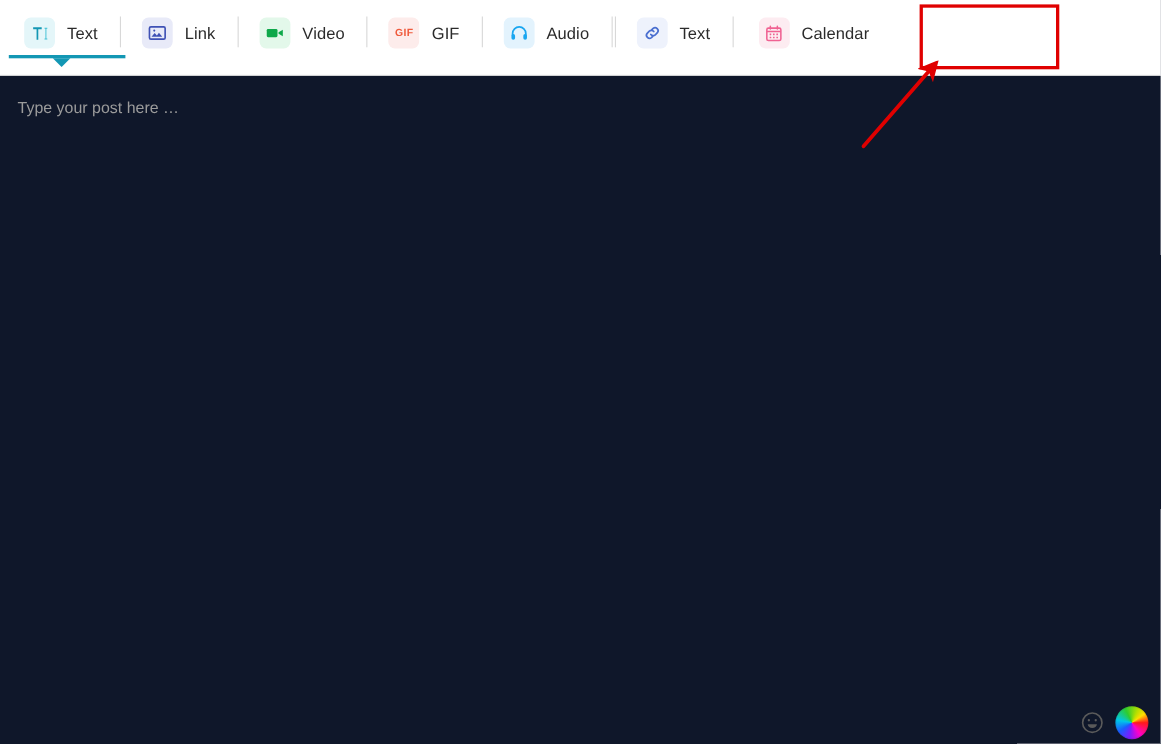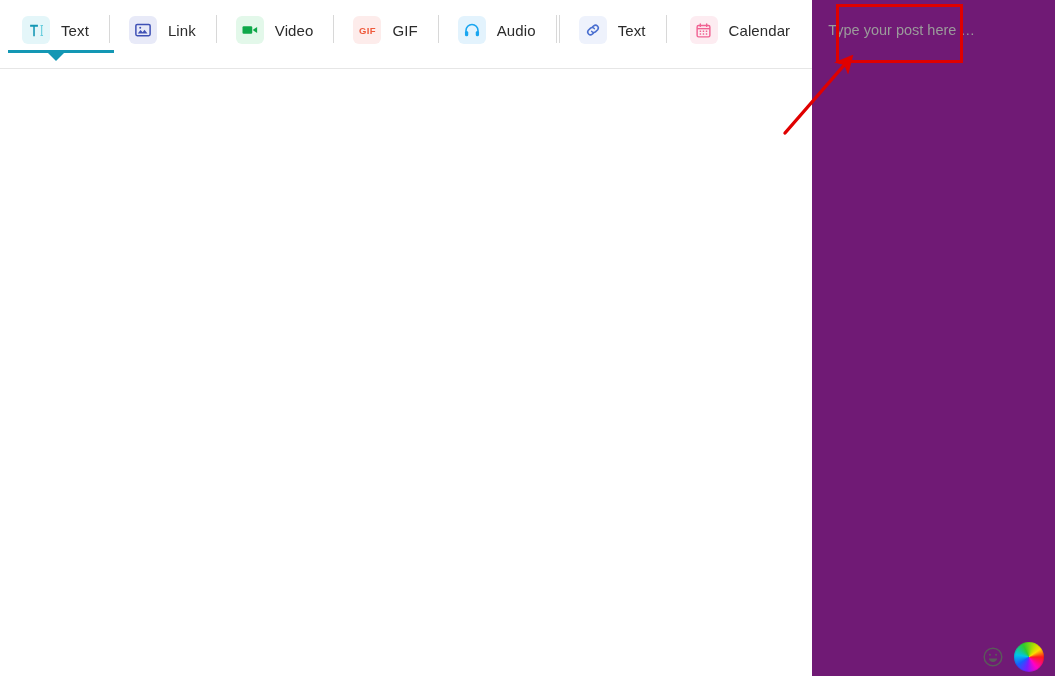--- a/index.html
+++ b/index.html
@@ -16,21 +16,21 @@
     position: relative;
   }
 
   
   .app {
     position: relative;
     width: 1055px;
     height: 676px;
     background: #ffffff;
     display: flex;
-    flex-direction: row;
+    flex-direction: column;
   }
 
   
   .toolbar {
     position: relative;
     height: 69px;
     box-sizing: border-box;
     background: #ffffff;
     border-bottom: 1px solid #e6e6e6;
     display: flex;
@@ -116,21 +116,21 @@
     font-weight: bold;
     color: #ef5a3c;
     letter-spacing: .3px;
     font-family: "Liberation Sans", sans-serif;
   }
 
   
   .composer {
     flex: 1 1 auto;
     position: relative;
-    background: #701a75;
+    background: #0f172a;
     padding: 22px 0 0 16px;
   }
   .composer-placeholder {
     font-size: 14.5px;
     color: #9b9b9b;
     line-height: 1.2;
     user-select: none;
   }
 
   

